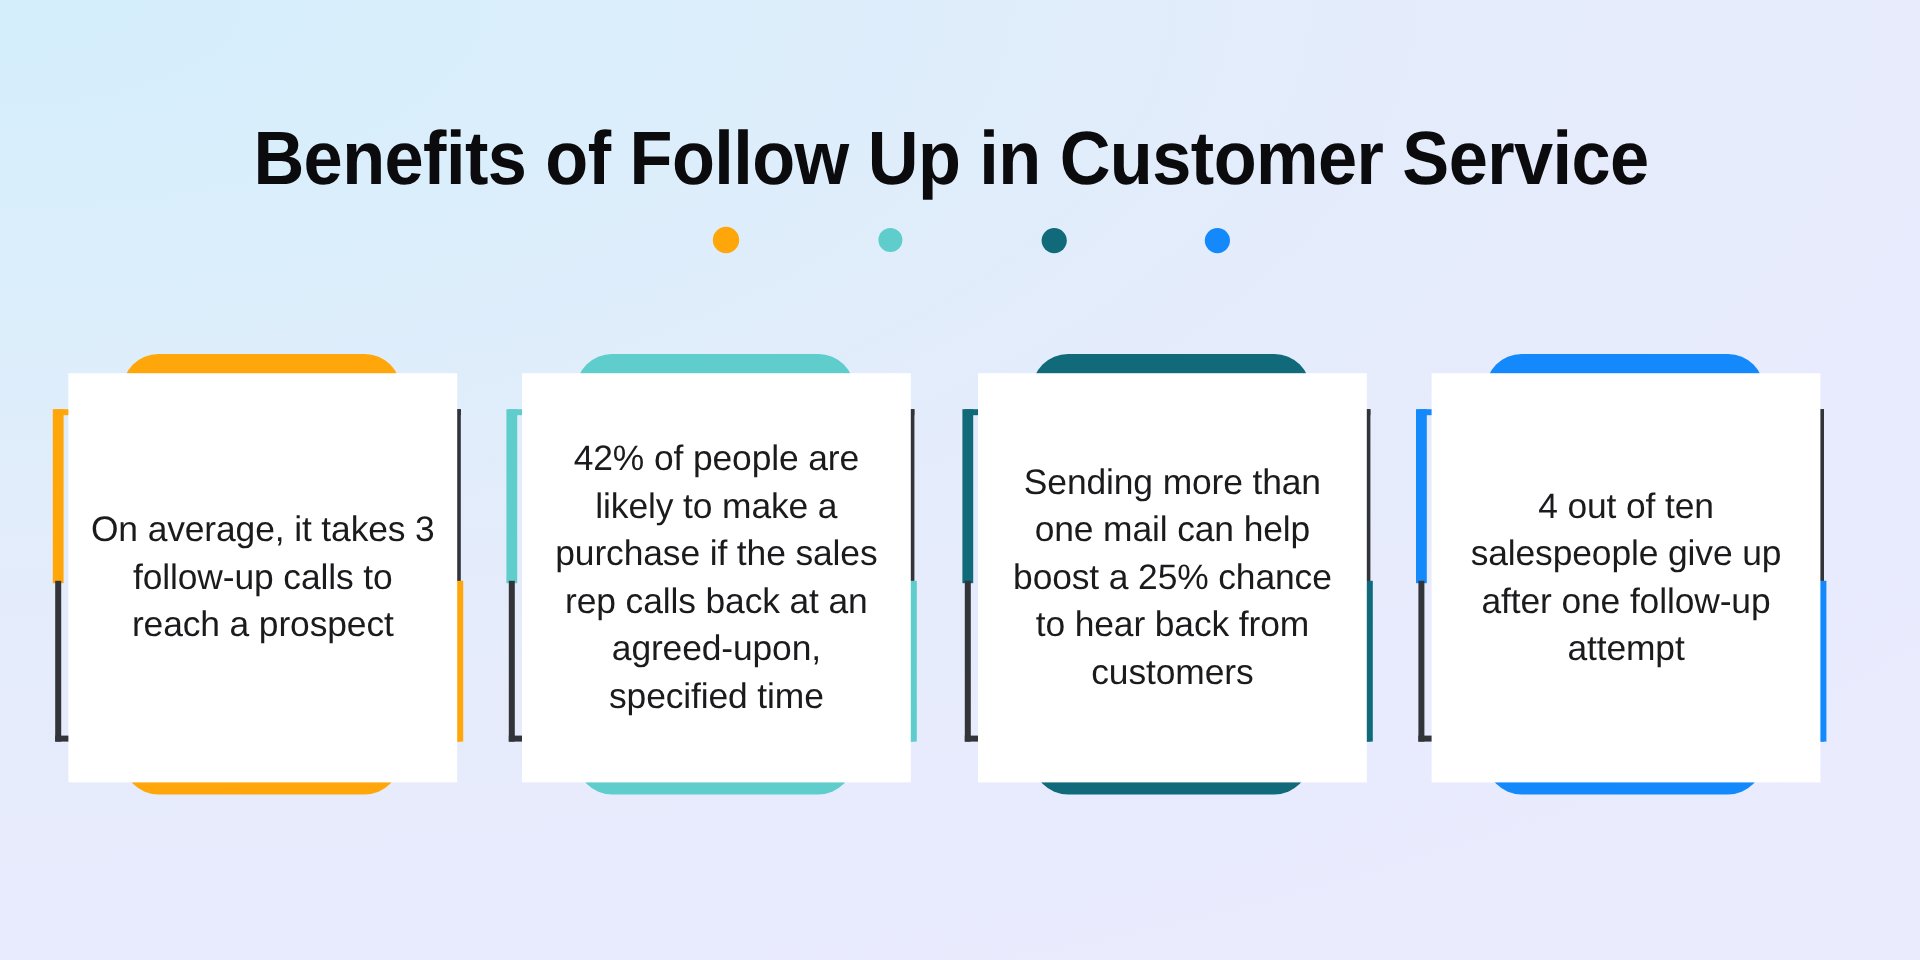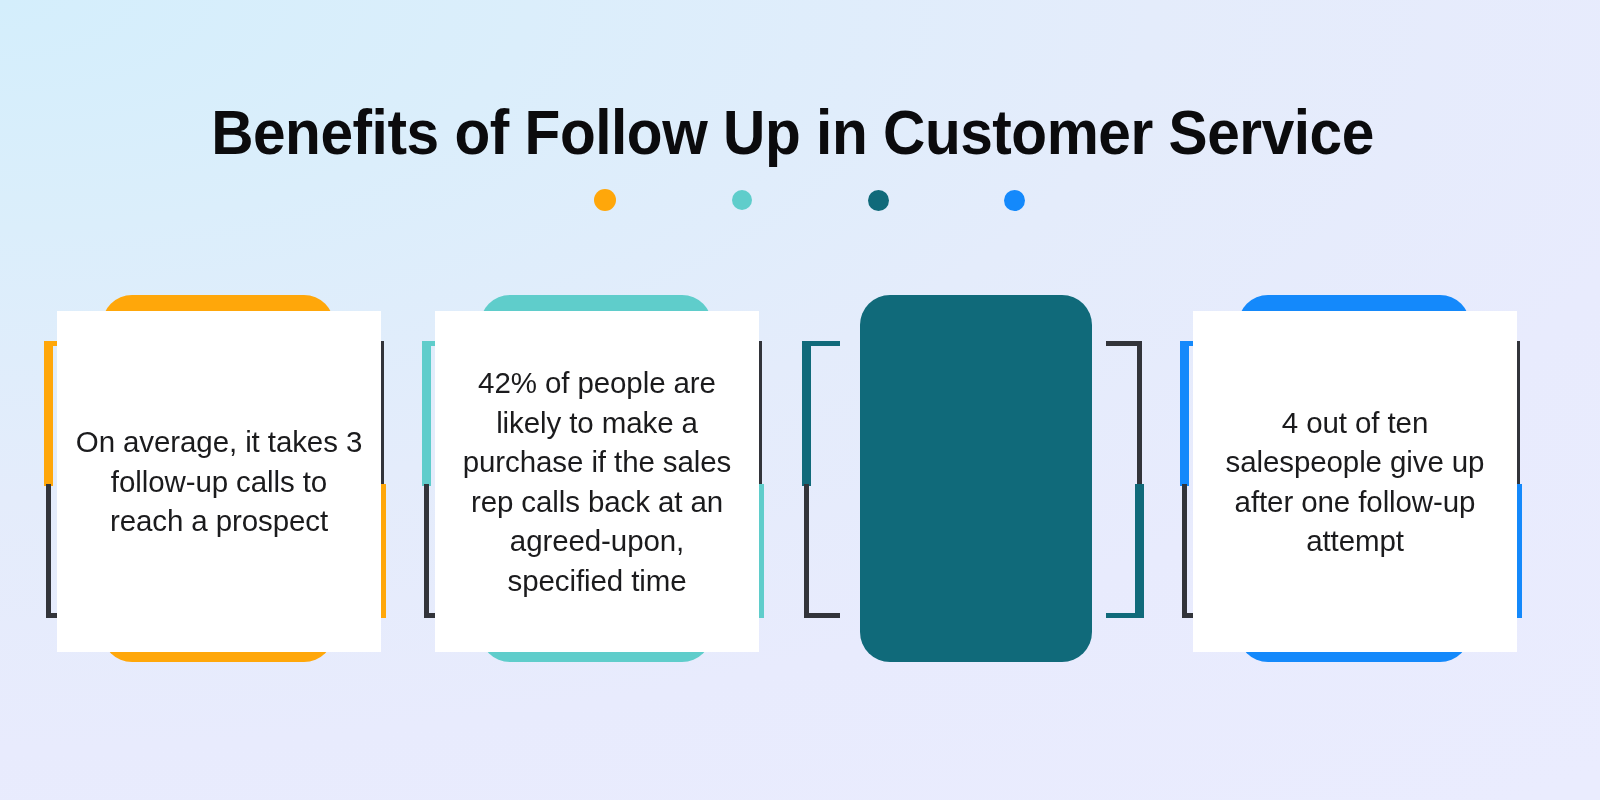--- a/index.html
+++ b/index.html
@@ -197,20 +197,23 @@
     <div class="bracket">
       <span class="rail left-top" style="background: rgb(16, 106, 122);"></span>
       <span class="arm  tl" style="background: rgb(16, 106, 122);"></span>
       <span class="rail left-bottom" style="background: rgb(50, 52, 58);"></span>
       <span class="arm  bl" style="background: rgb(50, 52, 58);"></span>
       <span class="rail right-top" style="background: rgb(50, 52, 58);"></span>
       <span class="arm  tr" style="background: rgb(50, 52, 58);"></span>
       <span class="rail right-bottom" style="background: rgb(16, 106, 122);"></span>
       <span class="arm  br" style="background: rgb(16, 106, 122);"></span>
     </div>
+    <div class="sheet">
+      <div class="sheet-text">Sending more than one mail can help boost a 25% chance to hear back from customers</div>
+    </div>
   </div>
 
   <div class="card c3">
     <div class="panel" style="background: rgb(20, 137, 251);"></div>
     <div class="bracket">
       <span class="rail left-top" style="background: rgb(20, 137, 251);"></span>
       <span class="arm  tl" style="background: rgb(20, 137, 251);"></span>
       <span class="rail left-bottom" style="background: rgb(50, 52, 58);"></span>
       <span class="arm  bl" style="background: rgb(50, 52, 58);"></span>
       <span class="rail right-top" style="background: rgb(50, 52, 58);"></span>

